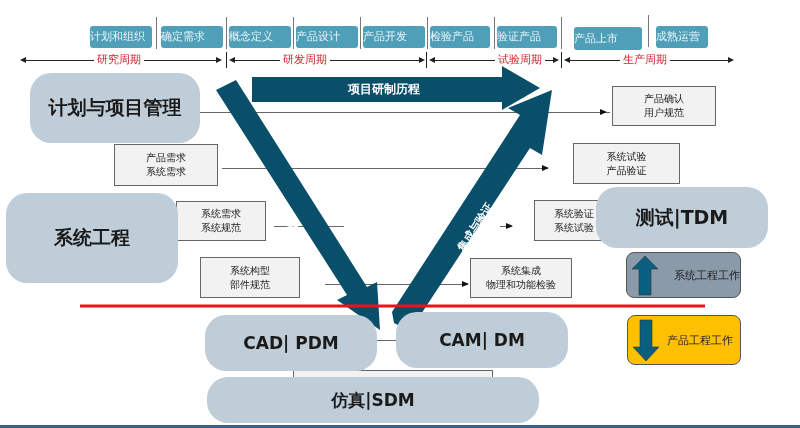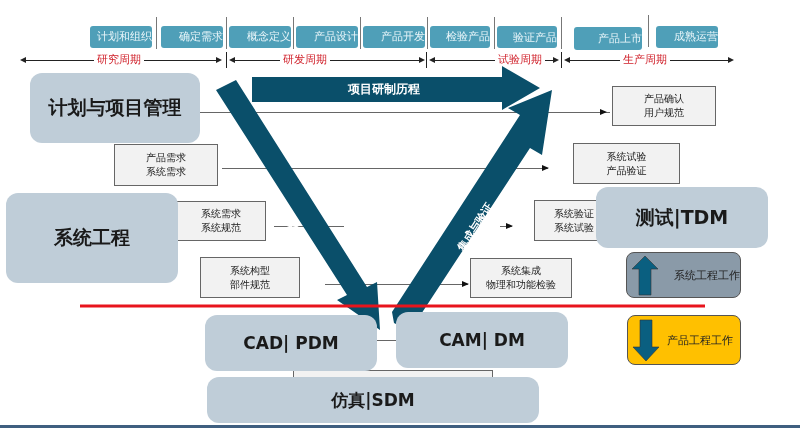--- a/index.html
+++ b/index.html
@@ -2,31 +2,31 @@
 <html><head>
 <meta charset="utf-8">
 <style>
   * { margin:0; padding:0; box-sizing:border-box; }
   html, body { width:800px; height:428px; background:#ffffff; overflow:hidden; }
   body { position:relative; font-family:"DejaVu Sans", sans-serif; }
   .abs { position:absolute; }
 
   
   .phase { position:absolute; top:26px; height:22px; background:#4f9fb8; color:#eaf6fa;
-           border-radius:3px; font-size:11px; line-height:22px; text-align:right; }
+           border-radius:3px; font-size:11px; line-height:22px; text-align:left; }
   .vsep { position:absolute; width:1px; background:#777; }
 
   .period-line { position:absolute; top:60px; height:1px; background:#222; }
   .period-label { position:absolute; top:52px; font-size:11px; color:#d0202a; background:#fff; padding:0 3px; }
   .arrowhead-l, .arrowhead-r { position:absolute; top:57px; width:0; height:0; border-top:3px solid transparent; border-bottom:3px solid transparent; }
   .arrowhead-l { border-right:6px solid #222; }
   .arrowhead-r { border-left:6px solid #222; }
   .tick { position:absolute; top:52px; width:1px; height:16px; background:#222; }
 
-  .bigbox { position:absolute; background:#bfcdd8; border-radius:12px; color:#1a1a1a; font-weight:bold;
+  .bigbox { position:absolute; background:#bfcdd8; border-radius:21px; color:#1a1a1a; font-weight:bold;
             display:flex; align-items:center; justify-content:center; }
   .smallbox { position:absolute; background:#f2f2f2; border:1px solid #666; font-size:10px; color:#222;
               text-align:center; line-height:14px; display:flex; flex-direction:column; justify-content:center; }
   .hline { position:absolute; height:1px; background:#666; }
   .hline-arrow::after { content:""; position:absolute; right:-1px; top:-3px; border-top:3.5px solid transparent;
               border-bottom:3.5px solid transparent; border-left:7px solid #111; }
 
   svg { position:absolute; left:0; top:0; }
   .legend-box { position:absolute; border:1px solid #555; border-radius:8px; font-size:11px; color:#222;
                 display:flex; align-items:center; }
@@ -39,25 +39,25 @@
 <div class="phase" style="left:161px;width:62px;">确定需求</div>
 <div class="vsep" style="left:226px;top:17px;height:32px;"></div>
 <div class="phase" style="left:229px;width:62px;">概念定义</div>
 <div class="vsep" style="left:293px;top:17px;height:32px;"></div>
 <div class="phase" style="left:296px;width:62px;">产品设计</div>
 <div class="vsep" style="left:360px;top:17px;height:32px;"></div>
 <div class="phase" style="left:363px;width:62px;">产品开发</div>
 <div class="vsep" style="left:427px;top:17px;height:32px;"></div>
 <div class="phase" style="left:430px;width:60px;">检验产品</div>
 <div class="vsep" style="left:494px;top:17px;height:32px;"></div>
-<div class="phase" style="left:497px;width:60px;font-family:Liberation Serif, serif;">验证产品</div>
+<div class="phase" style="left:497px;width:60px;">验证产品</div>
 <div class="vsep" style="left:561px;top:17px;height:32px;"></div>
 <div class="phase" style="left:574px;width:68px;top:27px;height:23px;line-height:23px;">产品上市</div>
 <div class="vsep" style="left:648px;top:15px;height:32px;"></div>
-<div class="phase" style="left:656px;width:62px;">成熟运营</div>
+<div class="phase" style="left:656px;width:52px;">成熟运营</div>
 
 <div class="arrowhead-l" style="left:20px;"></div>
 <div class="period-line" style="left:24px;width:196px;"></div>
 <div class="arrowhead-r" style="left:216px;"></div>
 <div class="period-label" style="left:94px;">研究周期</div>
 <div class="tick" style="left:226px;"></div>
 
 <div class="arrowhead-l" style="left:229px;"></div>
 <div class="period-line" style="left:233px;width:190px;"></div>
 <div class="arrowhead-r" style="left:419px;"></div>

